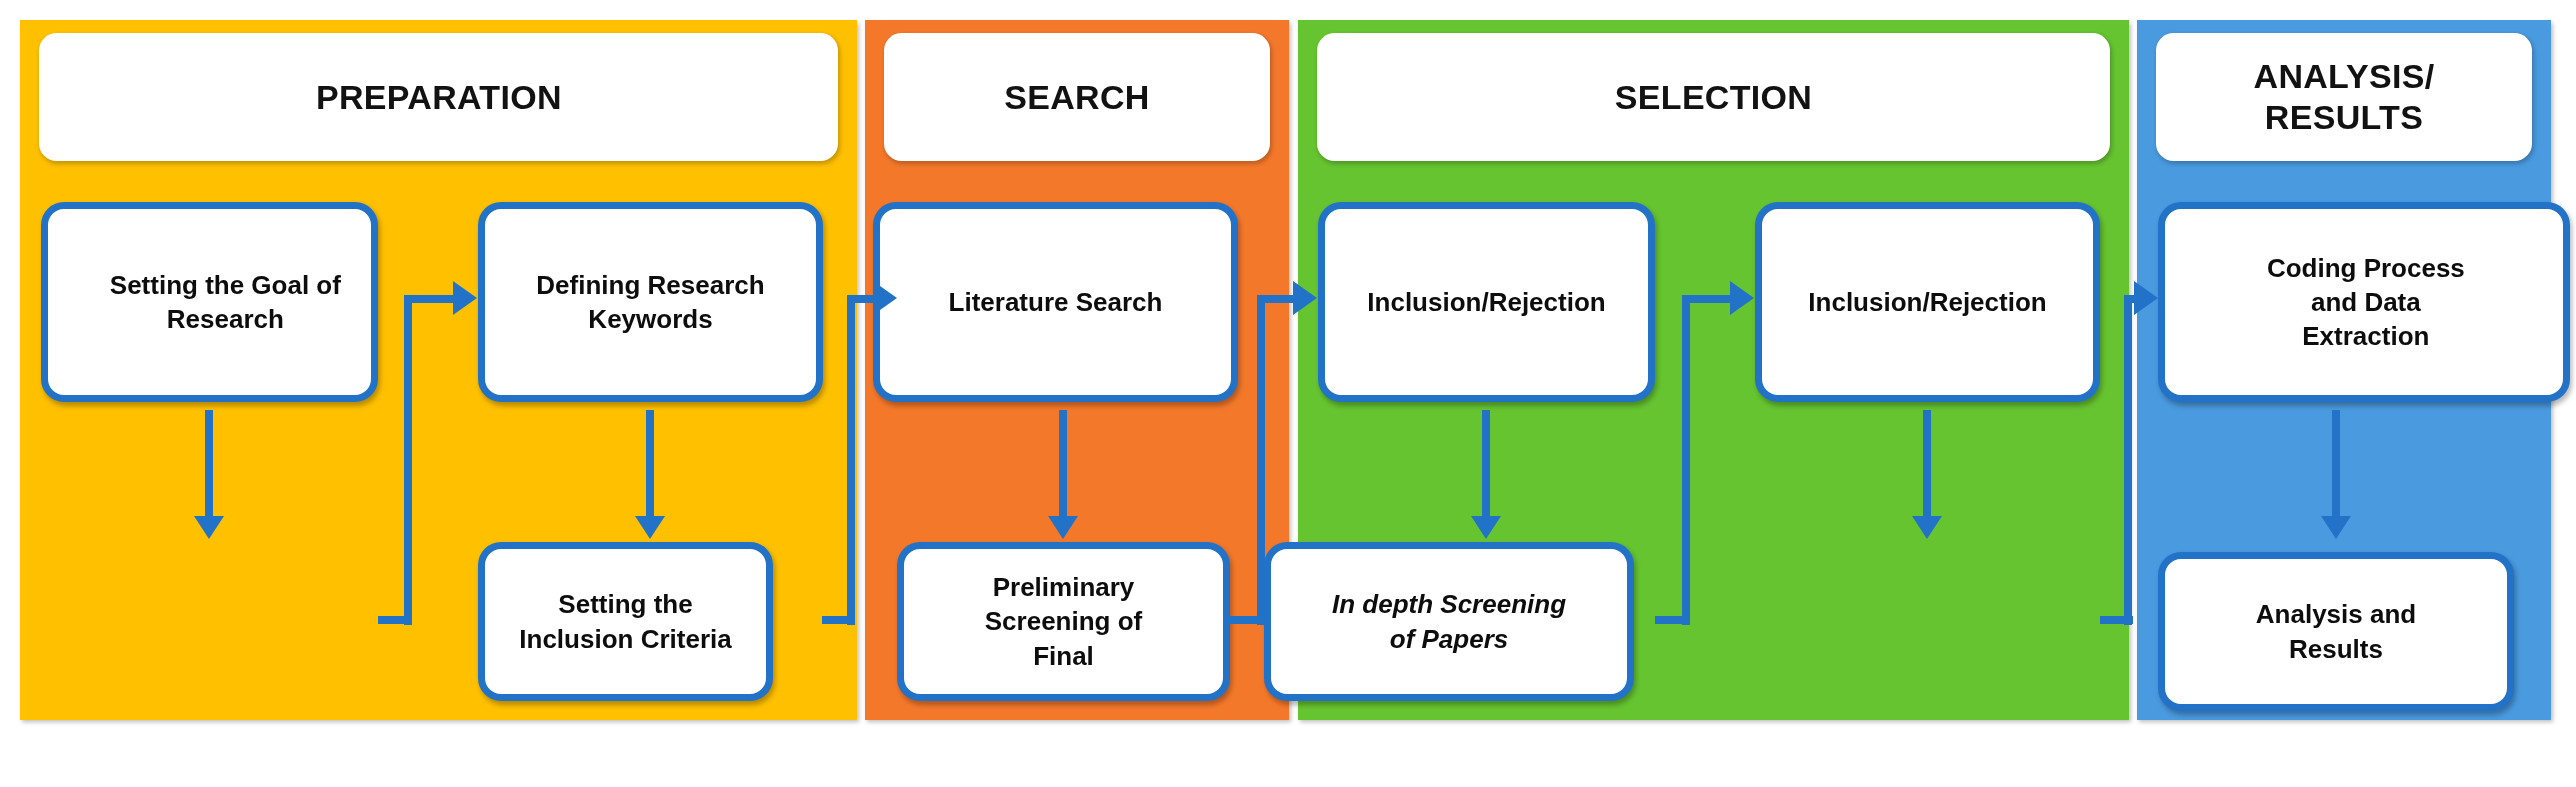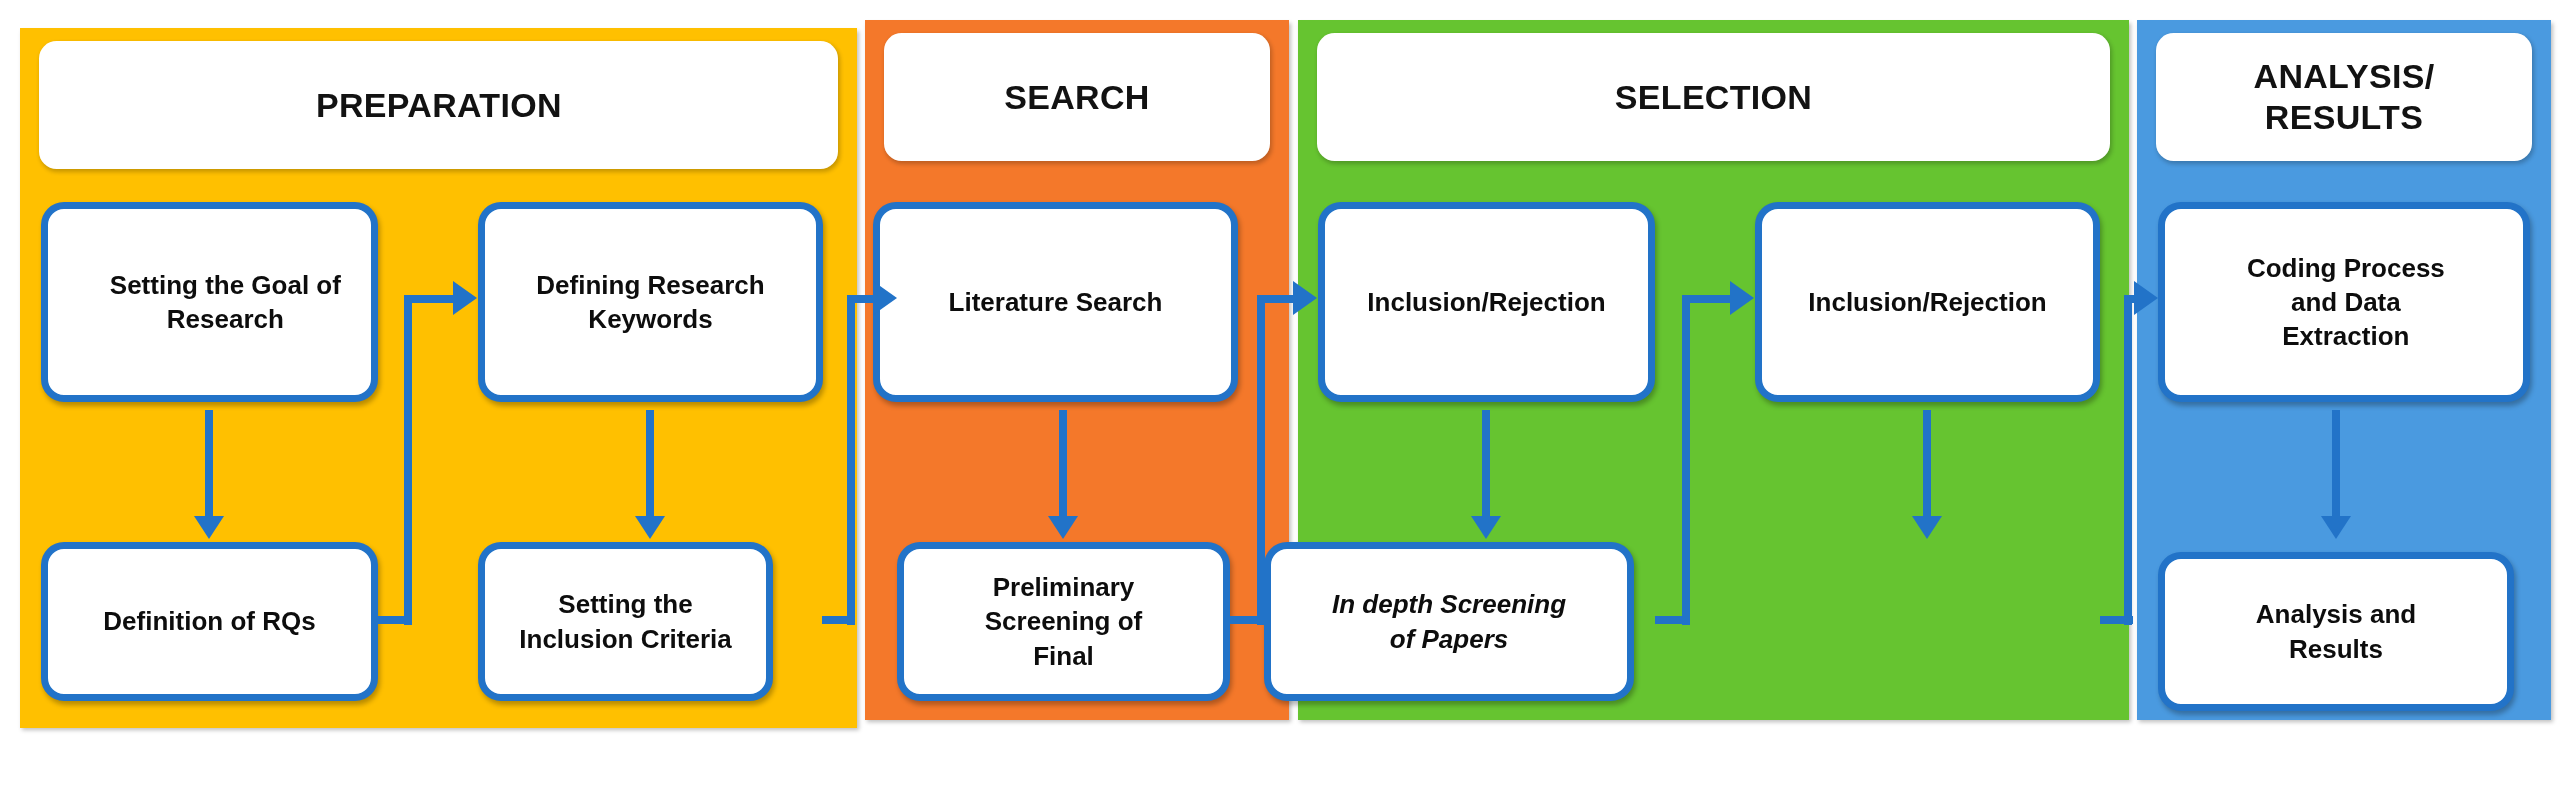--- a/index.html
+++ b/index.html
@@ -32,21 +32,21 @@
   .hseg{position:absolute;height:8.1px;background:#2273C8;}
   .vseg{position:absolute;width:8.1px;background:#2273C8;}
   .rhead{position:absolute;width:0;height:0;
     border-top:17.6px solid transparent;border-bottom:17.6px solid transparent;border-left:24.4px solid #2273C8;}
 </style>
 </head>
 <body>
 
 <div id="canvas">
 
-  <div class="section" style="left: 20.4px; width: 837px; background: rgb(255, 192, 0); margin-top: 8px;">
+  <div class="section" style="left: 20.4px; width: 837px; background: rgb(255, 192, 0);">
     <div class="section-header">
       <span>PREPARATION</span>
     </div>
   </div>
   <div class="section" style="left: 865px; width: 424px; background: rgb(244, 120, 42);">
     <div class="section-header">
       <span>SEARCH</span>
     </div>
   </div>
   <div class="section" style="left: 1298px; width: 831px; background: rgb(102, 196, 48);">
@@ -59,23 +59,20 @@
       <span>ANALYSIS/ RESULTS</span>
     </div>
   </div>
 
   <div class="step r1" style="left:41px;width:337px;padding-left:48px;">
     <span>Setting the Goal of Research</span>
   </div>
   <div class="step r1" style="left:478px;width:345px;">
     <span>Defining Research Keywords</span>
   </div>
-  <div class="step r2" style="left:41px;width:337px;">
-    <span>Definition of RQs</span>
-  </div>
   <div class="step r2" style="left:478px;width:295px;">
     <span class="narrow360">Setting the Inclusion Criteria</span>
   </div>
 
   <div class="step r1" style="left:873px;width:365px;text-align:center;">
     <span>Literature Search</span>
   </div>
   <div class="step r2" style="left:897px;width:333px;">
     <span class="narrow300">Preliminary Screening of Final</span>
   </div>
@@ -83,21 +80,21 @@
   <div class="step r1" style="left:1318px;width:337px;">
     <span>Inclusion/Rejection</span>
   </div>
   <div class="step r1" style="left:1755px;width:345px;">
     <span>Inclusion/Rejection</span>
   </div>
   <div class="step r2" style="left:1264px;width:370px;font-style:italic;">
     <span class="narrow370">In depth Screening of Papers</span>
   </div>
 
-  <div class="step r1" style="left:2158px;width:372px;padding-left:20px;">
+  <div class="step r1" style="left:2158px;width:412px;padding-left:20px;">
     <span class="narrow300">Coding Process and Data Extraction</span>
   </div>
   <div class="step r2" style="left:2158px;width:356px;margin-top:10px;">
     <span class="narrow260">Analysis and Results</span>
   </div>
 
   <div class="vshaft" style="left:205px;"></div>
   <div class="vhead" style="left:194px;"></div>
   <div class="vshaft" style="left:646px;"></div>
   <div class="vhead" style="left:635px;"></div>

